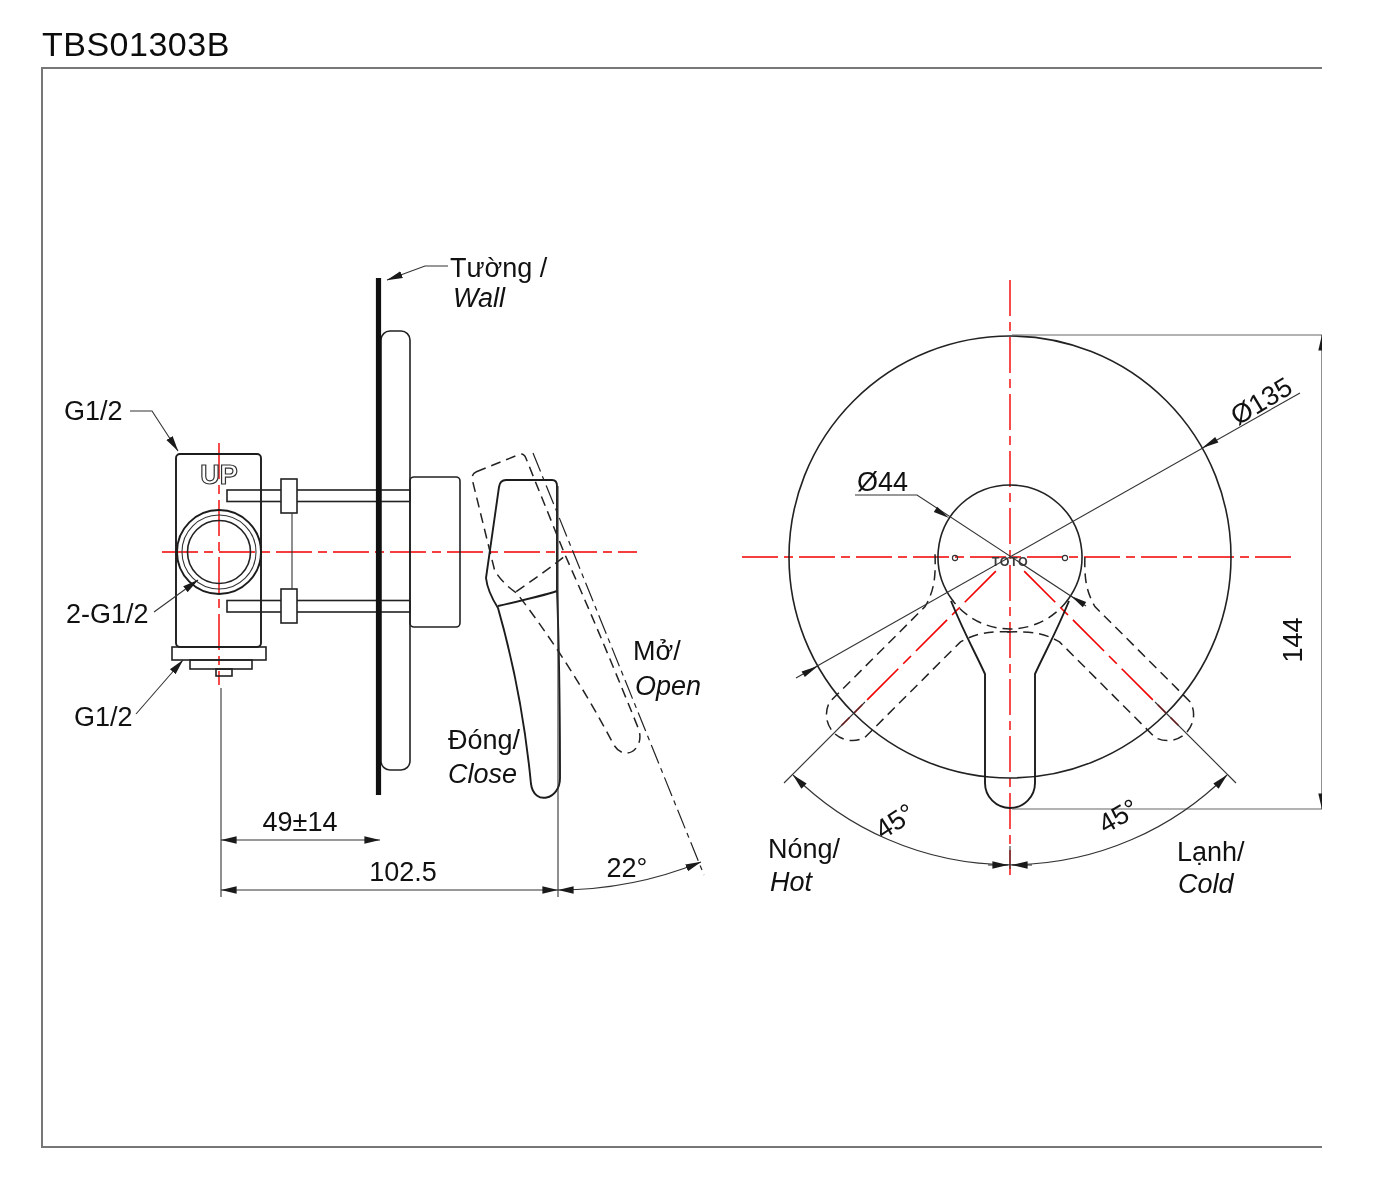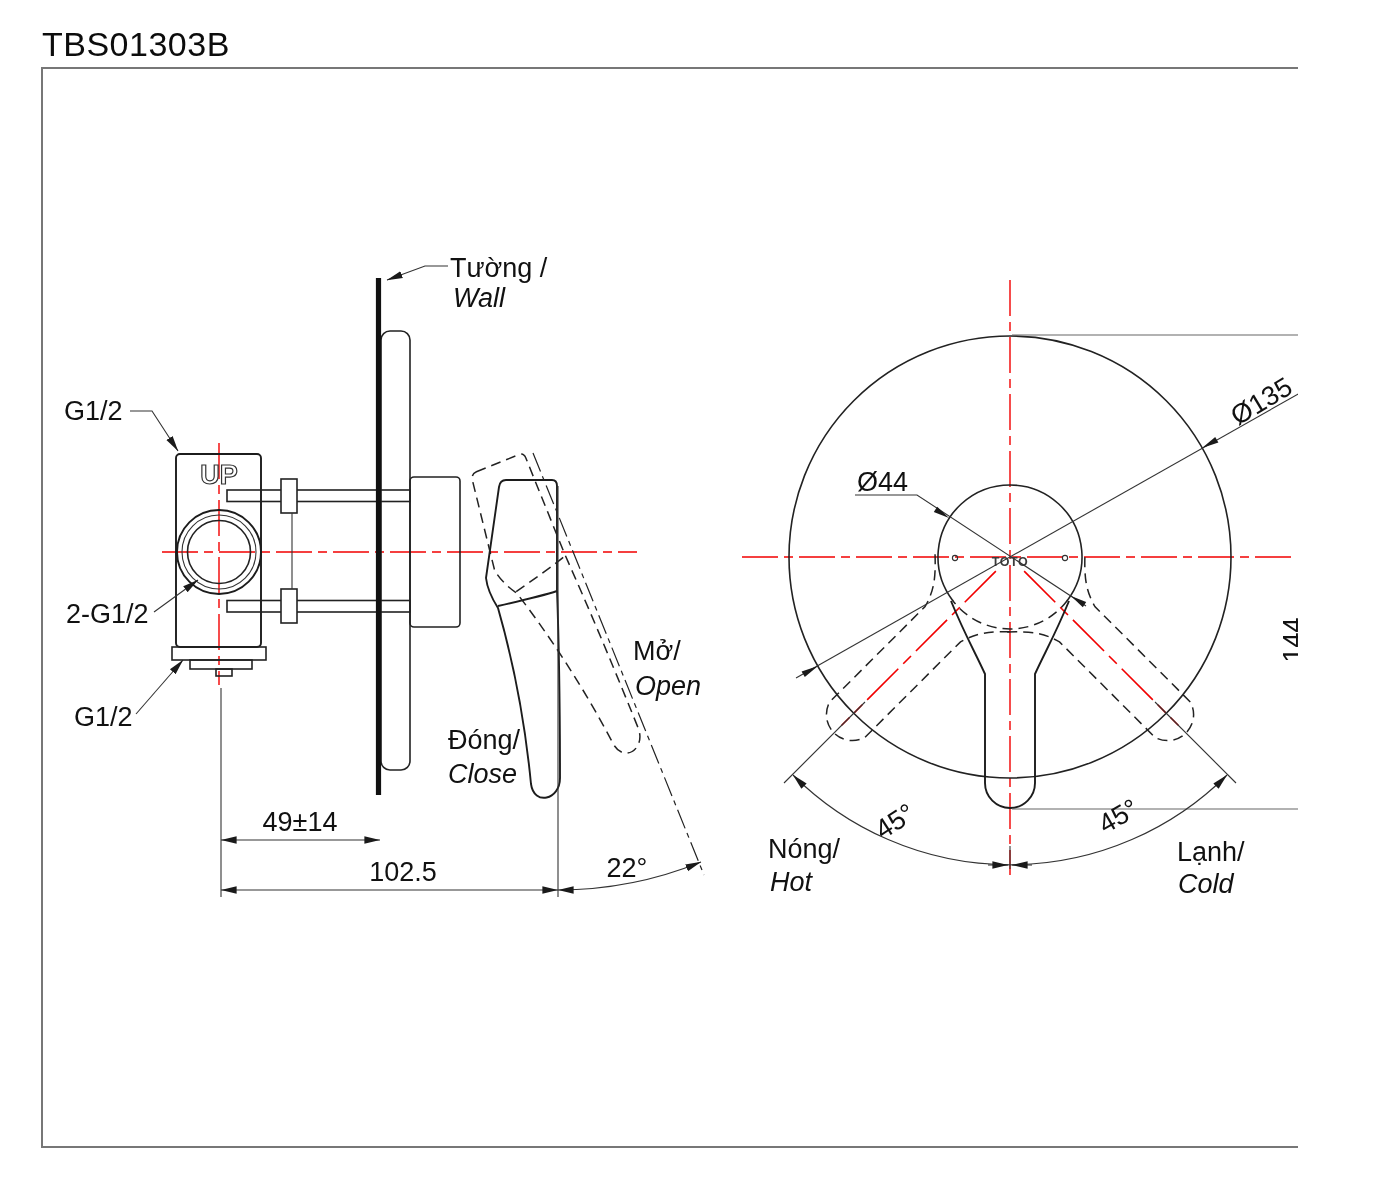--- a/index.html
+++ b/index.html
@@ -1,17 +1,17 @@
 <!DOCTYPE html>
 <html><head>
 <meta charset="utf-8">
 <style>
   html,body{margin:0;padding:0;background:#fff;}
   .stage{position:relative;width:1298px;height:1192px;background:#fff;overflow:hidden;
-         font-family:"Liberation Sans","DejaVu Sans",sans-serif;}
+         font-family:"Liberation Sans","DejaVu Sans",sans-serif;padding-left:24px;}
   svg{position:absolute;left:0;top:0;}
   
   .ln  {stroke:#222;stroke-width:1.6;fill:none;stroke-linecap:square;}
   .ln2 {stroke:#1c1c1c;stroke-width:1.9;fill:none;stroke-linejoin:round;}
   .thin{stroke:#333;stroke-width:1.1;fill:none;}
   .gray{stroke:#666;stroke-width:1.1;fill:none;}
   .dash{stroke:#222;stroke-width:1.5;fill:none;stroke-dasharray:10 6;}
   .cl  {stroke:#222;stroke-width:1.2;fill:none;stroke-dasharray:20 5 5 5;}
   .rc  {stroke:#f20000;stroke-width:1.4;fill:none;stroke-dasharray:36 6 9 6;}
   .rl  {stroke:#f20000;stroke-width:1.6;fill:none;stroke-dasharray:44 7 11 7;}

